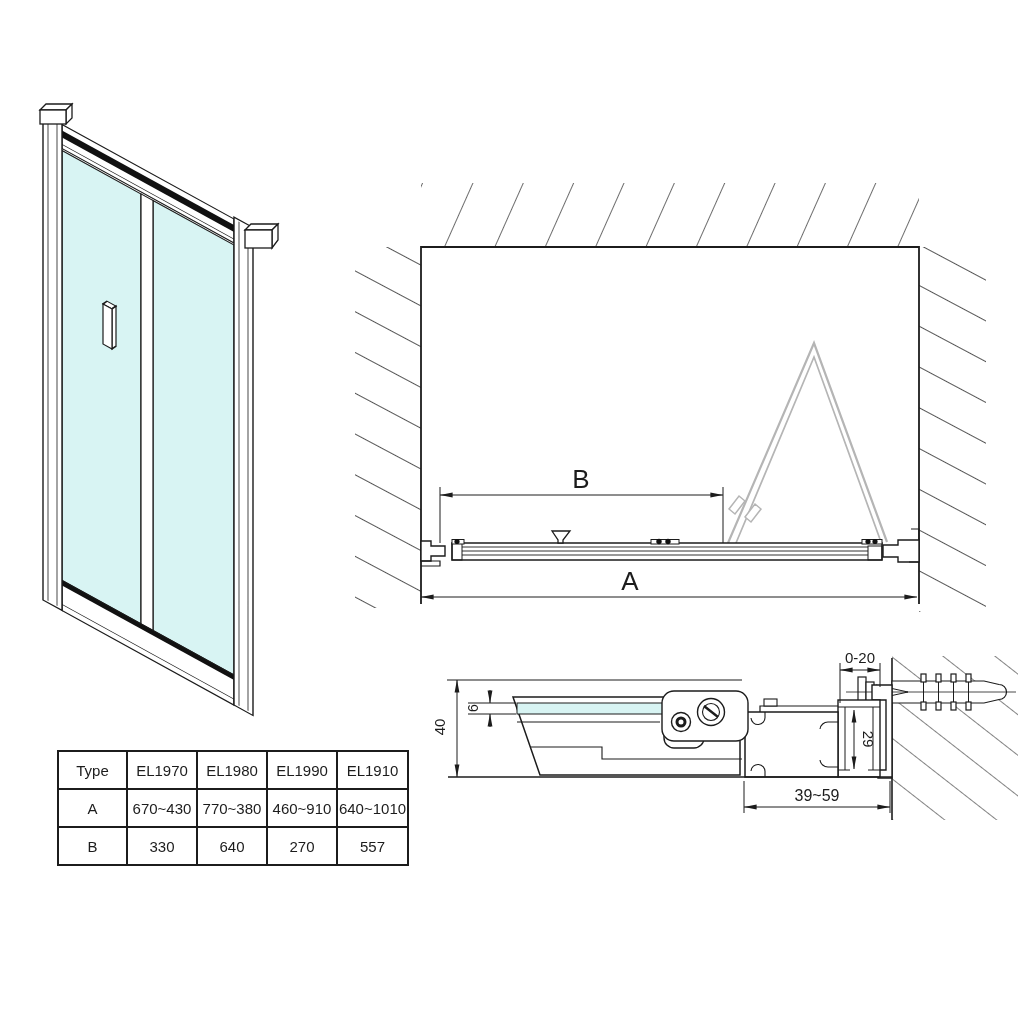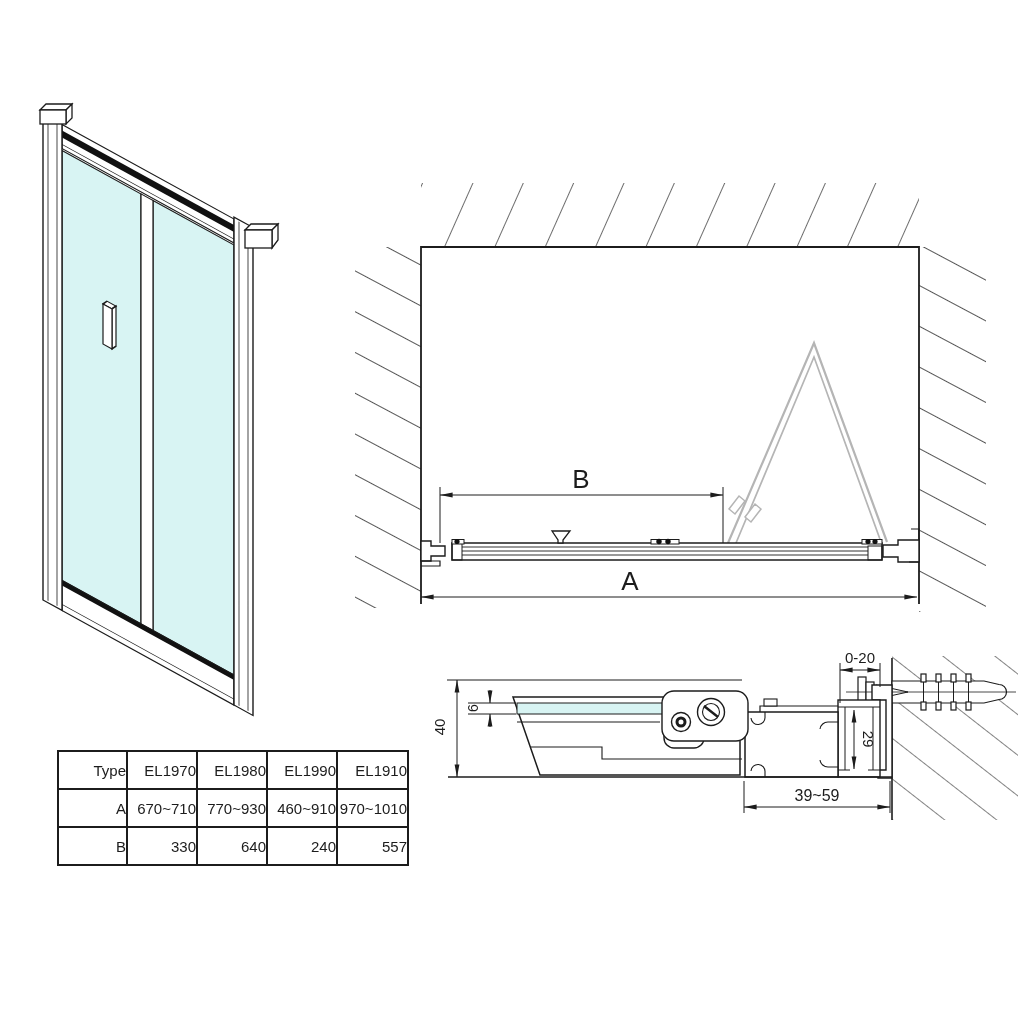--- a/index.html
+++ b/index.html
@@ -1,21 +1,21 @@
 <!DOCTYPE html>
 <html><head>
 <meta charset="utf-8">
 <style>
   html,body{margin:0;padding:0;background:#fff;}
   .canvas{position:relative;width:1024px;height:1024px;background:#fff;overflow:hidden;
           font-family:"Liberation Sans",sans-serif;}
   .canvas svg{position:absolute;left:0;top:0;}
   .spec-table{position:absolute;left:57px;top:750px;border-collapse:collapse;table-layout:fixed;
               background:#fff;}
-  .spec-table td{border:2px solid #1c1c1c;text-align:right;vertical-align:middle;
+  .spec-table td{border:2px solid #1c1c1c;text-align:center;vertical-align:middle;
                  font-size:15px;color:#1c1c1c;padding:0;height:36px;}
   text{fill:#1c1c1c;stroke:none;font-family:"Liberation Sans",sans-serif;}
 </style>
 </head>
 <body>
 
 <div class="canvas">
 
 <svg width="1024" height="1024" viewBox="0 0 1024 1024">
   <defs>
@@ -222,28 +222,28 @@
   <tbody>
     <tr>
       <td>Type</td>
       <td>EL1970</td>
       <td>EL1980</td>
       <td>EL1990</td>
       <td>EL1910</td>
     </tr>
     <tr>
       <td>A</td>
-      <td>670~710</td>
-      <td>770~930</td>
+      <td>670~430</td>
+      <td>770~380</td>
       <td>460~910</td>
-      <td>970~1010</td>
+      <td>640~1010</td>
     </tr>
     <tr>
       <td>B</td>
       <td>330</td>
       <td>640</td>
-      <td>240</td>
+      <td>270</td>
       <td>557</td>
     </tr>
   </tbody>
 </table>
 
 </div>
 
 </body></html>

